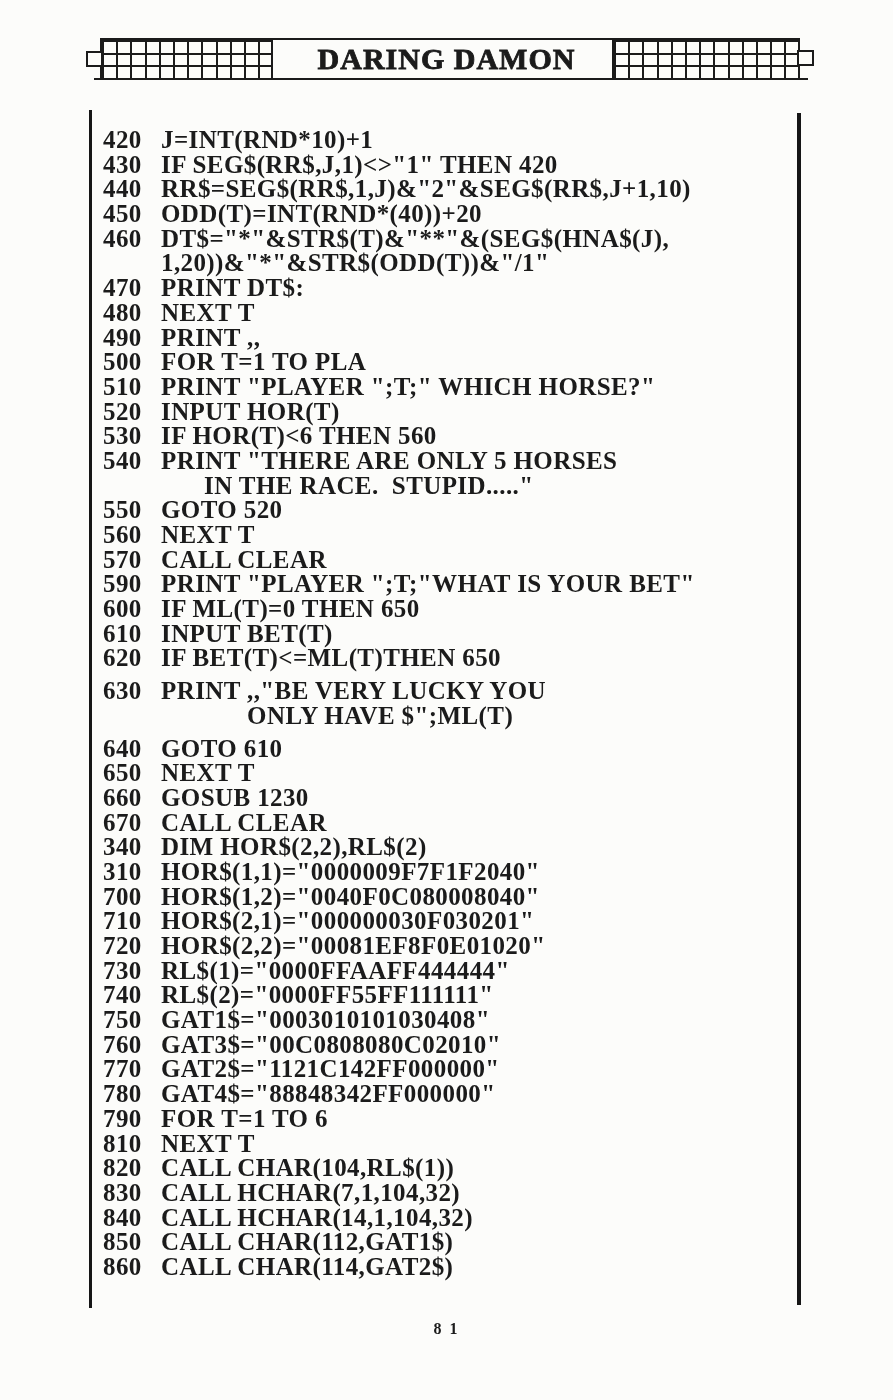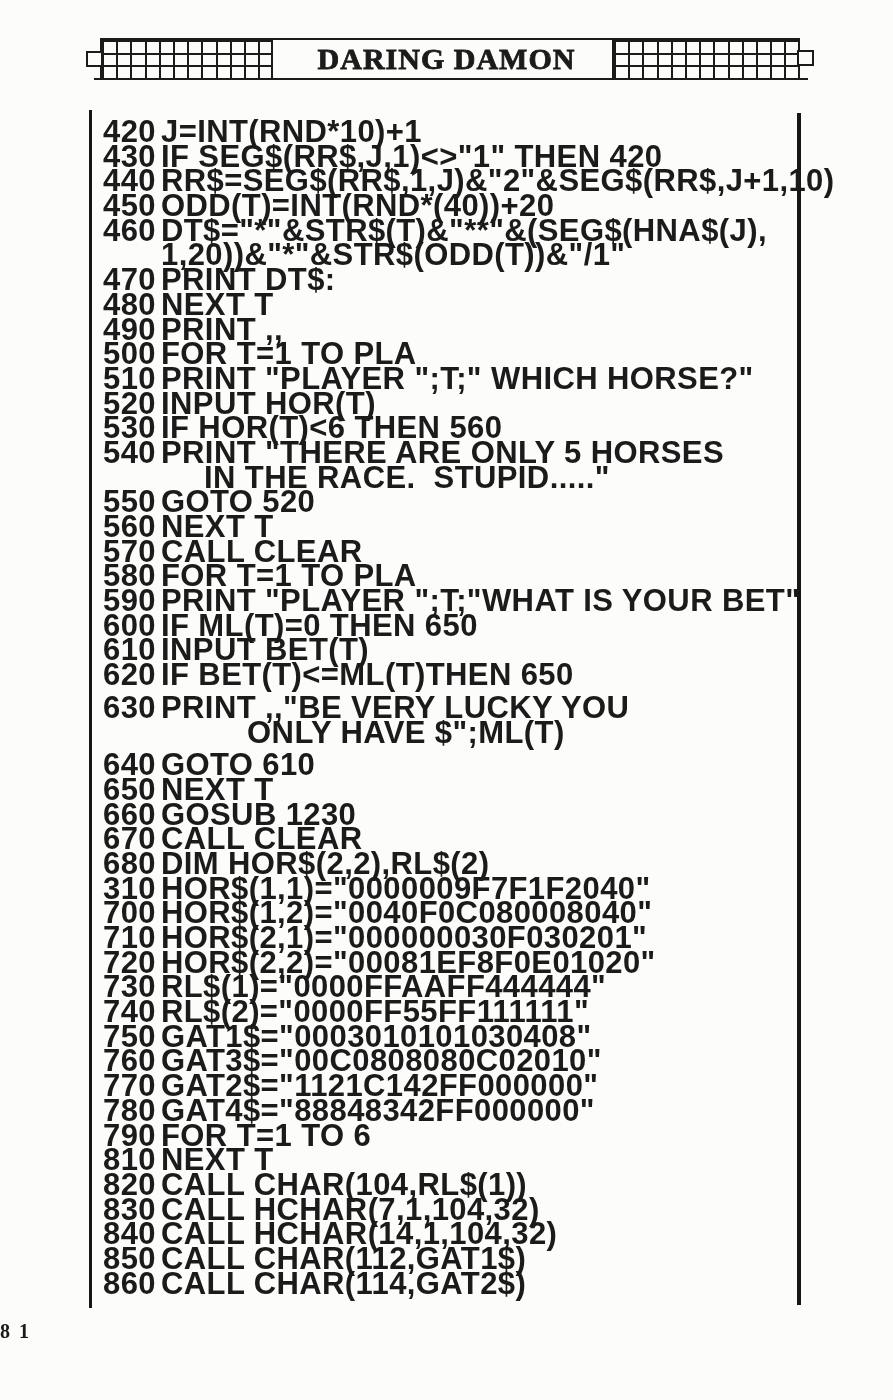--- a/index.html
+++ b/index.html
@@ -31,32 +31,32 @@
     text-align:center;
     font-family:"Liberation Serif","DejaVu Serif",serif;
     font-weight:bold;font-size:30px;letter-spacing:1px;
     -webkit-text-stroke:0.8px #1b1b1b;
   }
   
   .rule{position:absolute;background:#161616;}
   .rule.left{left:89px;top:110px;width:3px;height:1198px;}
   .rule.right{left:797px;top:113px;width:4px;height:1192px;}
   .code{
-    position:absolute;left:103px;top:120px;width:690px;
-    font-family:Liberation Sans, sans-serif;
-    font-size:31px;font-weight:bold;letter-spacing:0.4px;
+    position:absolute;left:103px;top:128px;width:690px;
+    font-family:Liberation Serif, serif;
+    font-size:25px;font-weight:bold;letter-spacing:0.4px;
   }
   .line{height:24.7px;line-height:24.7px;white-space:pre;}
   .line.gap{margin-top:8px;}
   .ln{display:inline-block;width:58px;}
   
   .page-number{
-    position:absolute;left:0;right:0;top:1320px;
+    position:absolute;left:0;right:0;top:1320px;text-align:center;
     font-family:"Liberation Serif","DejaVu Serif",serif;
-    font-weight:bold;font-size:20px;letter-spacing:2px;
+    font-weight:bold;font-size:16px;letter-spacing:2px;
   }
 </style>
 </head>
 <body>
 
 <div class="page">
 
   <div class="header">
     <div class="band-line top"></div>
     <div class="band-line bottom"></div>
@@ -81,32 +81,31 @@
       <div class="line"><span class="ln">490</span><span class="lc">PRINT ,,</span></div>
       <div class="line"><span class="ln">500</span><span class="lc">FOR T=1 TO PLA</span></div>
       <div class="line"><span class="ln">510</span><span class="lc">PRINT "PLAYER ";T;" WHICH HORSE?"</span></div>
       <div class="line"><span class="ln">520</span><span class="lc">INPUT HOR(T)</span></div>
       <div class="line"><span class="ln">530</span><span class="lc">IF HOR(T)&lt;6 THEN 560</span></div>
       <div class="line"><span class="ln">540</span><span class="lc">PRINT "THERE ARE ONLY 5 HORSES</span></div>
       <div class="line"><span class="ln"></span><span class="lc" style="padding-left: 43.05px;">IN THE RACE.  STUPID....."</span></div>
       <div class="line"><span class="ln">550</span><span class="lc">GOTO 520</span></div>
       <div class="line"><span class="ln">560</span><span class="lc">NEXT T</span></div>
       <div class="line"><span class="ln">570</span><span class="lc">CALL CLEAR</span></div>
-      <div class="line"><span class="ln">580</span><span class="lc">FOR T=1 TO PLA</span></div>
       <div class="line"><span class="ln">590</span><span class="lc">PRINT "PLAYER ";T;"WHAT IS YOUR BET"</span></div>
       <div class="line"><span class="ln">600</span><span class="lc">IF ML(T)=0 THEN 650</span></div>
       <div class="line"><span class="ln">610</span><span class="lc">INPUT BET(T)</span></div>
       <div class="line"><span class="ln">620</span><span class="lc">IF BET(T)&lt;=ML(T)THEN 650</span></div>
       <div class="line gap"><span class="ln">630</span><span class="lc">PRINT ,,"BE VERY LUCKY YOU</span></div>
       <div class="line"><span class="ln"></span><span class="lc" style="padding-left: 86.1px;">ONLY HAVE $";ML(T)</span></div>
       <div class="line gap"><span class="ln">640</span><span class="lc">GOTO 610</span></div>
       <div class="line"><span class="ln">650</span><span class="lc">NEXT T</span></div>
       <div class="line"><span class="ln">660</span><span class="lc">GOSUB 1230</span></div>
       <div class="line"><span class="ln">670</span><span class="lc">CALL CLEAR</span></div>
-      <div class="line"><span class="ln">680</span><span class="lc">DIM HOR$(2,2),RL$(2)</span></div>
+      <div class="line"><span class="ln">340</span><span class="lc">DIM HOR$(2,2),RL$(2)</span></div>
       <div class="line"><span class="ln">310</span><span class="lc">HOR$(1,1)="0000009F7F1F2040"</span></div>
       <div class="line"><span class="ln">700</span><span class="lc">HOR$(1,2)="0040F0C080008040"</span></div>
       <div class="line"><span class="ln">710</span><span class="lc">HOR$(2,1)="000000030F030201"</span></div>
       <div class="line"><span class="ln">720</span><span class="lc">HOR$(2,2)="00081EF8F0E01020"</span></div>
       <div class="line"><span class="ln">730</span><span class="lc">RL$(1)="0000FFAAFF444444"</span></div>
       <div class="line"><span class="ln">740</span><span class="lc">RL$(2)="0000FF55FF111111"</span></div>
       <div class="line"><span class="ln">750</span><span class="lc">GAT1$="0003010101030408"</span></div>
       <div class="line"><span class="ln">760</span><span class="lc">GAT3$="00C0808080C02010"</span></div>
       <div class="line"><span class="ln">770</span><span class="lc">GAT2$="1121C142FF000000"</span></div>
       <div class="line"><span class="ln">780</span><span class="lc">GAT4$="88848342FF000000"</span></div>

